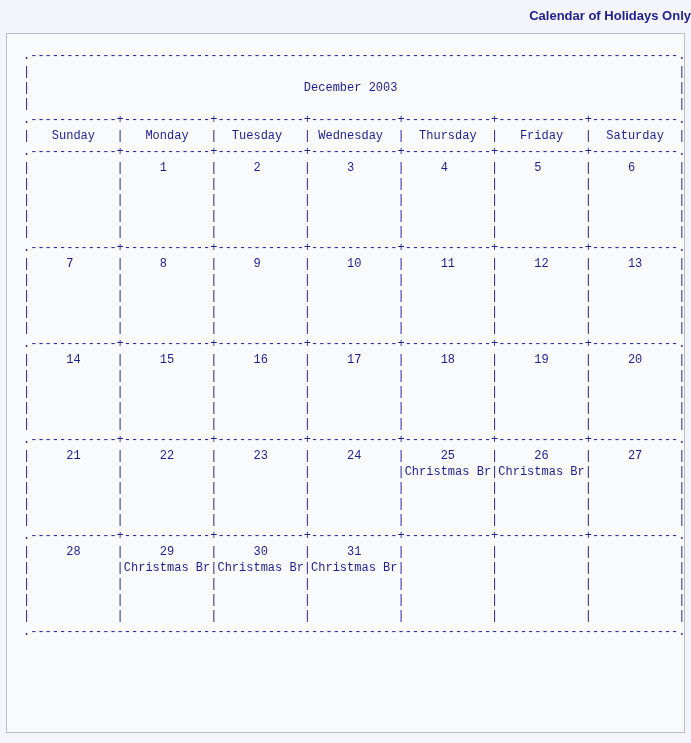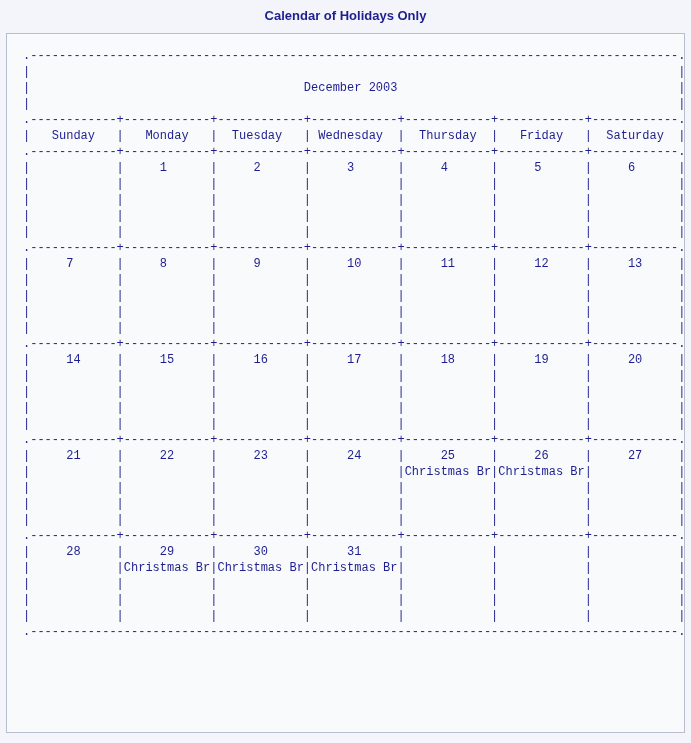--- a/index.html
+++ b/index.html
@@ -8,21 +8,21 @@
     background: #f3f5fa;
     font-family: "Courier New", Courier, monospace;
     font-size: 12px;
     color: #1e1e8f;
     width: 691px;
     height: 743px;
     overflow: hidden;
     box-sizing: border-box;
   }
   .page-title {
-    text-align: center;
+    text-align: right;
     font-family: Arial, Helvetica, sans-serif;
     font-weight: bold;
     color: #1e1e8f;
     font-size: 13px;
     padding: 8px 0 10px 0;
   }
   .outer-panel {
     border: 1px solid #b7bfcf;
     background: #f9fafc;
     margin: 0 6px 6px 6px;

